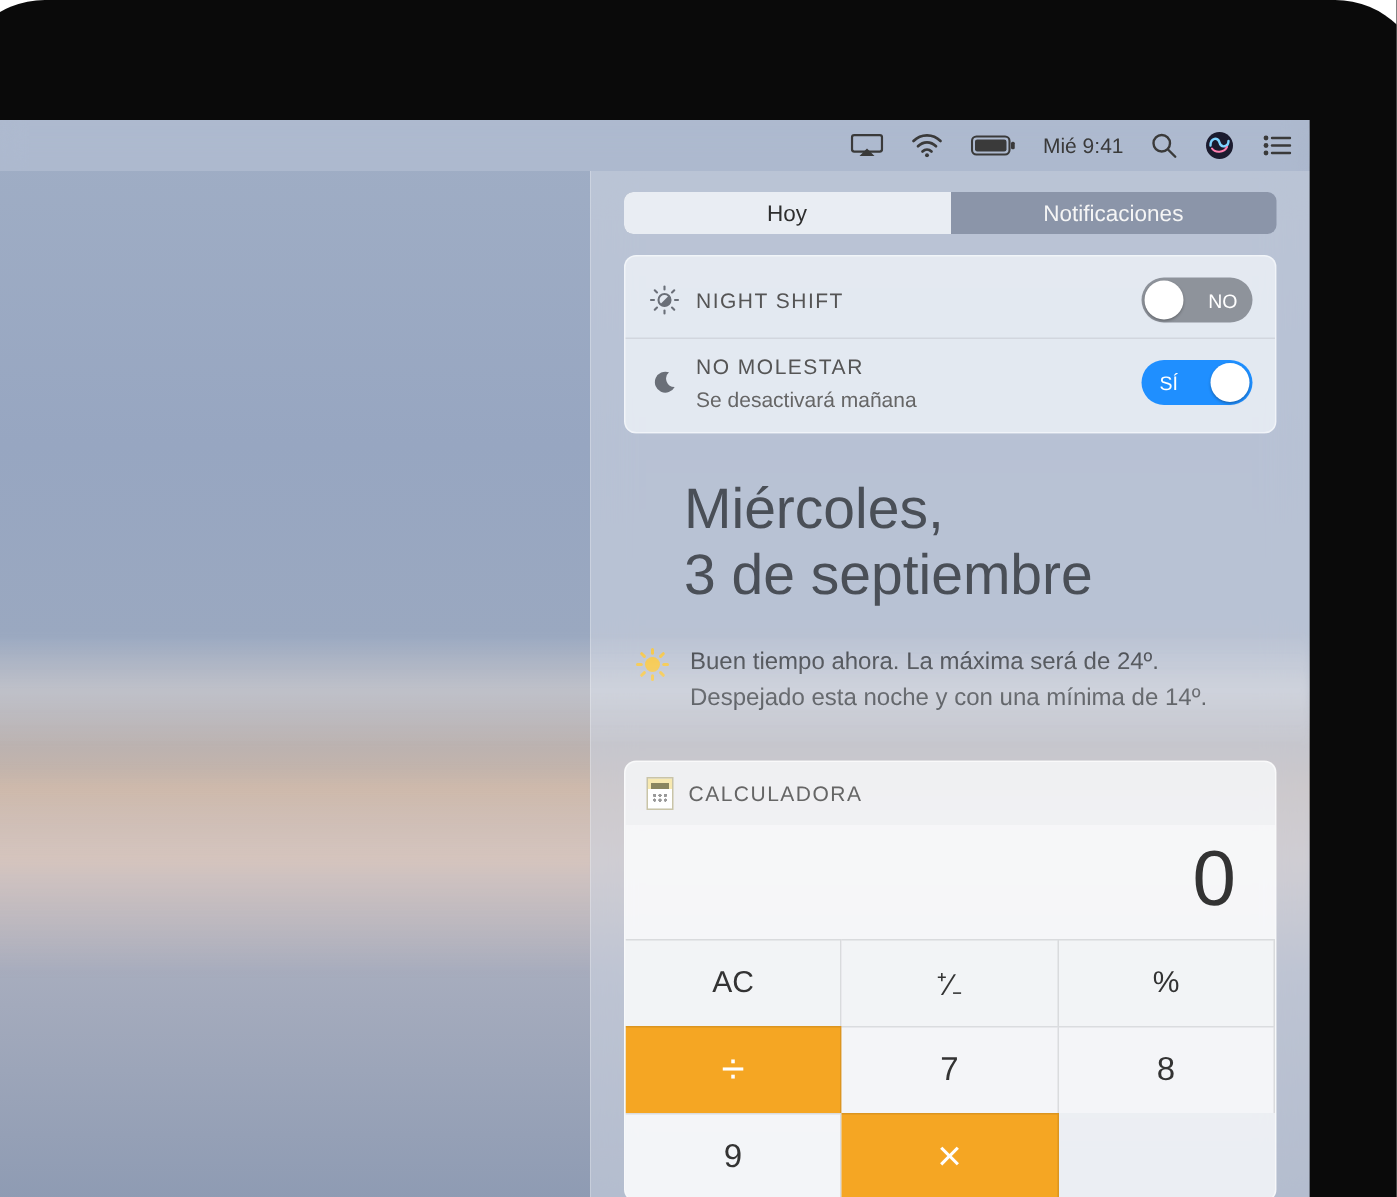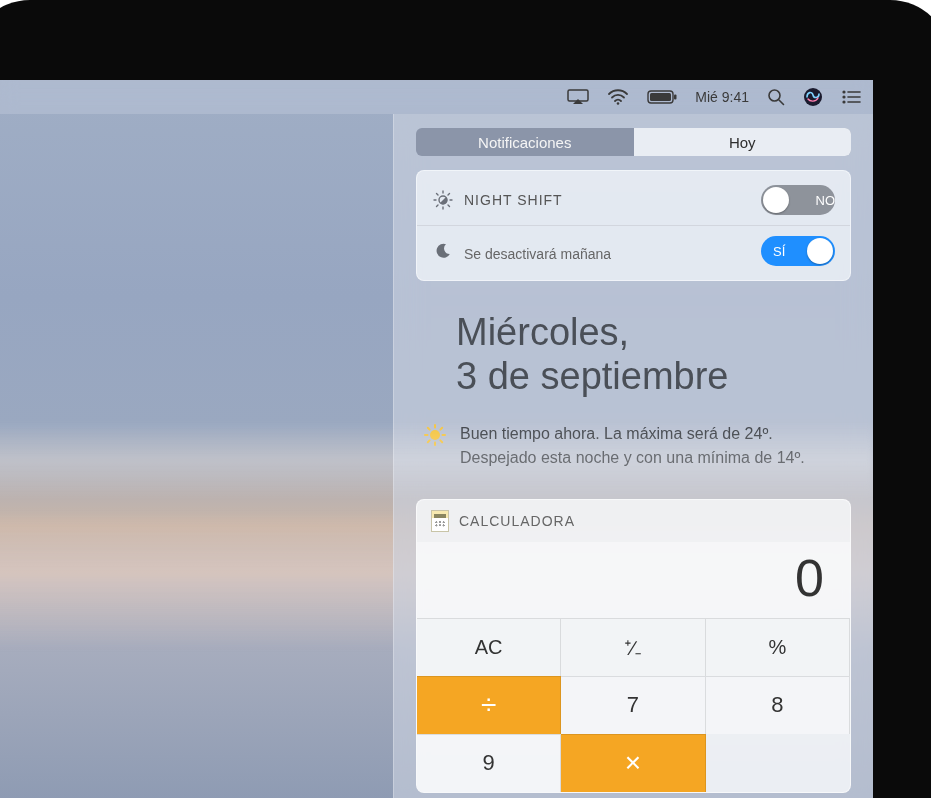--- a/index.html
+++ b/index.html
@@ -109,21 +109,21 @@
     font-size: 13px;
     color:#fff;
     cursor:pointer;
   }
   .toggle .knob {
     position:absolute; top:2px; width:26px; height:26px; border-radius:50%;
     background:#fff; box-shadow: 0 1px 2px rgba(0,0,0,0.3);
   }
   .toggle.off { background:#8e939b; }
   .toggle.off .knob { left:2px; }
-  .toggle.off .lbl { margin-left:auto; }
+  .toggle.off .lbl { margin-left:auto; margin-right:10px; }
   .toggle.on { background:#1f8fff; }
   .toggle.on .knob { right:2px; }
   .toggle.on .lbl { margin-left:12px; }
 
   .date {
     margin: 30px 0 24px 40px;
     font-size: 38px;
     font-weight: 300;
     color: #4a4f57;
     line-height: 1.15;
@@ -244,22 +244,22 @@
               <line x1="7" y1="8" x2="19" y2="8" stroke="#3a3a3a" stroke-width="1.6" stroke-linecap="round"></line>
             <circle cx="3" cy="13" r="1.6" fill="#3a3a3a"></circle>
               <line x1="7" y1="13" x2="19" y2="13" stroke="#3a3a3a" stroke-width="1.6" stroke-linecap="round"></line>
           </svg>
         </span>
       </div>
 
       <div class="nc">
 
         <div class="seg">
+          <div class="tab active">Hoy</div>
           <div class="tab inactive">Notificaciones</div>
-          <div class="tab active">Hoy</div>
         </div>
 
         <div class="card">
           <div class="row">
             <span class="icon">
               <svg width="20" height="20" viewBox="0 0 20 20">
                   <circle cx="10" cy="10" r="4" fill="none" stroke="#6a6f78" stroke-width="1.4"></circle>
                   <path d="M13 7 A4.2 4.2 0 0 1 7 13" fill="#6a6f78"></path>
                   <g stroke="#6a6f78" stroke-width="1.4" stroke-linecap="round">
                     <line x1="10" y1="1" x2="10" y2="3"></line>
@@ -281,20 +281,21 @@
               <span class="lbl">NO</span>
             </div>
           </div>
           <div class="row">
             <span class="icon">
               <svg width="18" height="18" viewBox="0 0 18 18">
                   <path d="M12 2.2 A7 7 0 1 0 15.8 12 A5.6 5.6 0 0 1 12 2.2 Z" fill="#6a6f78"></path>
                 </svg>
             </span>
             <div class="texts">
+              <div class="title">NO MOLESTAR</div>
               <div class="sub">Se desactivará mañana</div>
             </div>
             <div class="toggle on">
               <span class="lbl">SÍ</span>
               <div class="knob"></div>
             </div>
           </div>
         </div>
 
         <div class="date">

